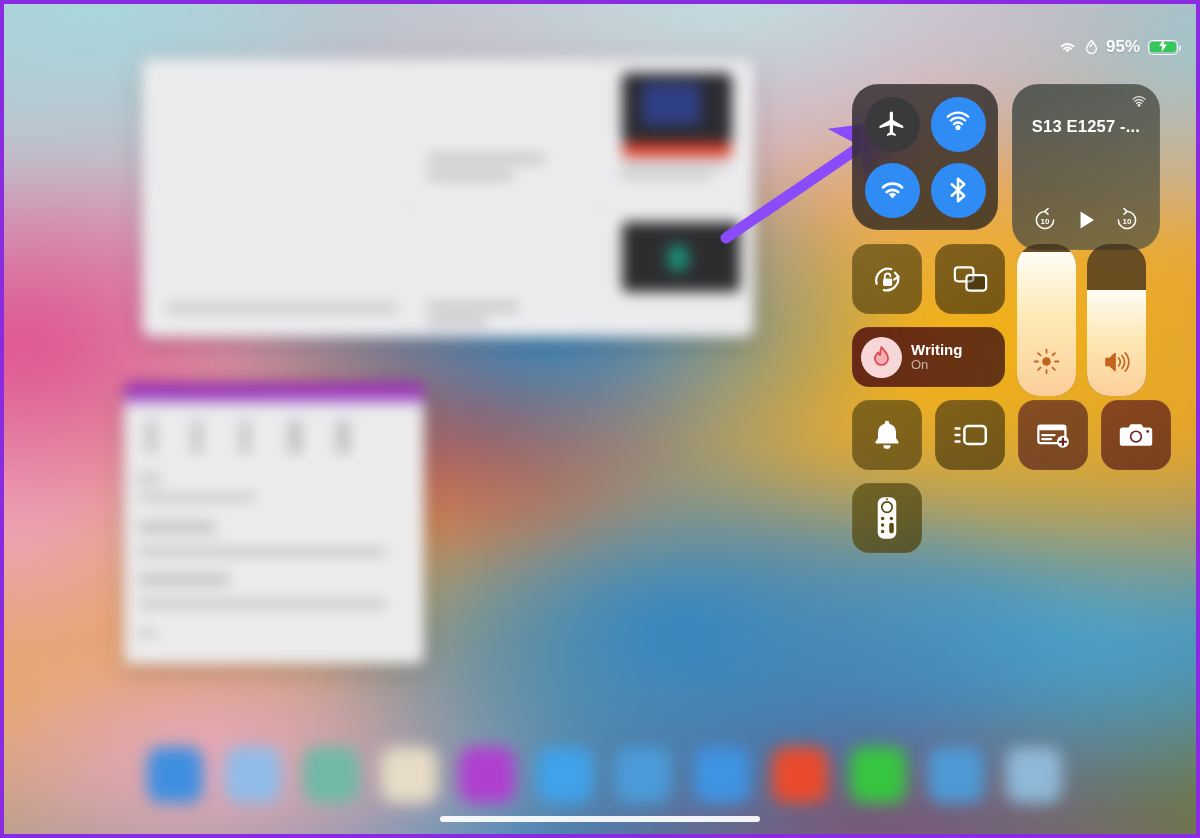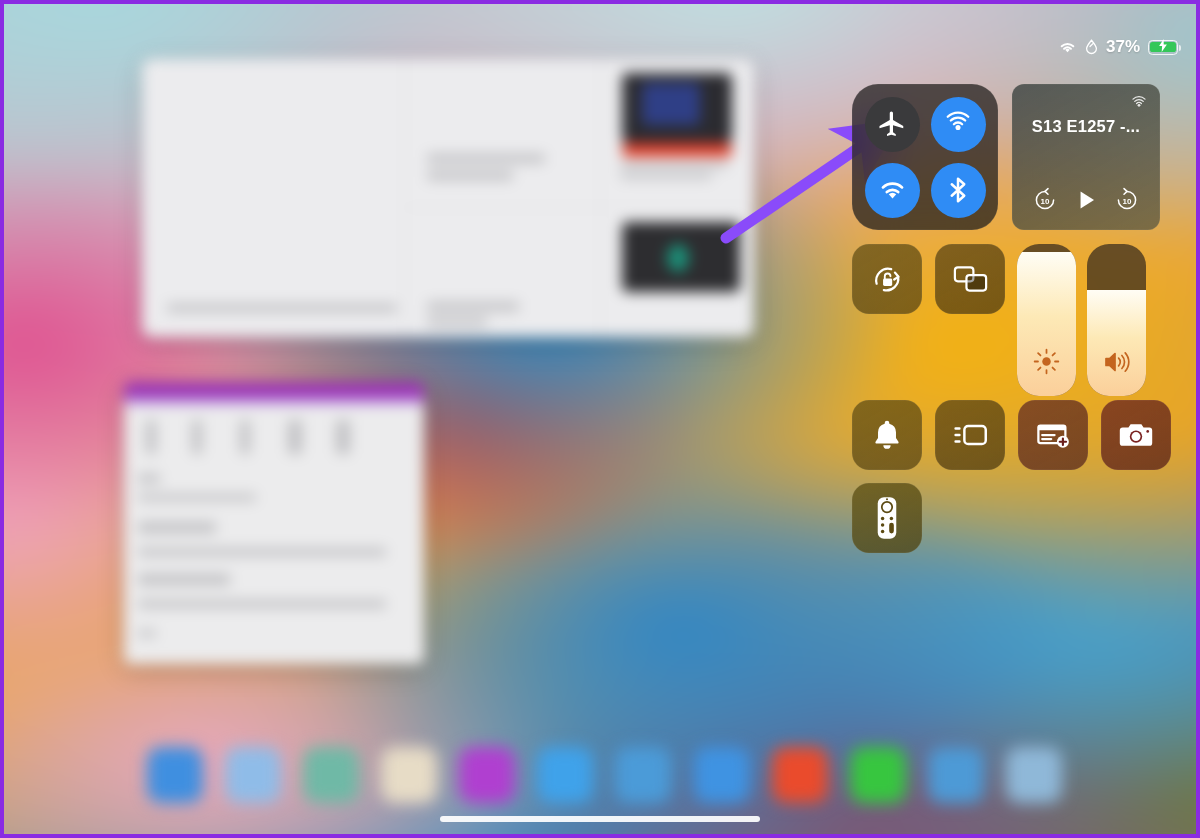--- a/index.html
+++ b/index.html
@@ -105,22 +105,22 @@
   }
   .conn-btn {
     width:55px; height:55px; border-radius:50%;
     display:flex; align-items:center; justify-content:center;
   }
   .conn-off { background:#3a3a3c; }
   .conn-on  { background:#2f8cf5; }
 
   
   #media {
-    left:160px; top:0; width:148px; height:146px;
-    border-radius:12px;
+    left:160px; top:0; width:148px; height:166px;
+    border-radius:26px;
     background:linear-gradient(150deg, rgba(58,66,64,.80), rgba(86,84,62,.72));
     display:block;
   }
   #media .airplay { position:absolute; right:11px; top:9px; opacity:.85; }
   #media .track {
     position:absolute; left:0; right:0; top:33px; text-align:center;
     color:#fff; font-size:16.5px; font-weight:600; letter-spacing:.2px;
     white-space:nowrap; overflow:hidden; padding:0 8px;
   }
   #media .transport {
@@ -246,21 +246,21 @@
         <path d="M3.9 6.2 A9 9 0 0 1 16.1 6.2" stroke="#fff" stroke-width="2.1" stroke-linecap="round"></path>
         <path d="M6.4 8.8 A5.6 5.6 0 0 1 13.6 8.8" stroke="#fff" stroke-width="2.1" stroke-linecap="round"></path>
       </svg>
     </span>
     <span style="display:flex">
       <svg width="13" height="16" viewBox="0 0 13 16" fill="none">
         <path d="M6.5 1.2 C3.4 5 1.6 7.2 1.6 9.6 a4.9 4.9 0 0 0 9.8 0 C11.4 7.2 9.6 5 6.5 1.2 Z" stroke="#fff" stroke-width="1.3" fill="none"></path>
         <path d="M5 7.5 L8.2 4.4" stroke="#fff" stroke-width="1.3" stroke-linecap="round"></path>
       </svg>
     </span>
-    <span>37%</span>
+    <span>95%</span>
     <span class="battery-shell">
       <span class="battery-fill" style="background: rgb(52, 199, 89);"></span>
       <span class="bolt">
         <svg width="9" height="13" viewBox="0 0 9 13">
             <path d="M5.2 0 L0.6 7 H3.6 L3.2 13 L8.4 5.6 H5.2 Z" fill="#fff"></path>
           </svg>
       </span>
     </span>
   </div>
 
@@ -346,20 +346,31 @@
       </svg>
     </div>
 
     <div class="cc-tile mini warm2" id="screen-mirror">
       <svg width="37" height="32" viewBox="0 0 32 26" fill="none" stroke="#fff" stroke-width="1.9" stroke-linejoin="round">
         <rect x="2.5" y="3" width="16" height="12" rx="2.6"></rect>
         <rect x="12.5" y="9.6" width="17" height="13.4" rx="2.6" fill="rgba(0,0,0,.35)"></rect>
       </svg>
     </div>
 
+    <div class="cc-tile" id="focus">
+      <span class="focus-badge">
+        <svg width="21" height="24" viewBox="0 0 20 24" fill="none" stroke="#e0444e" stroke-width="1.7" stroke-linejoin="round">
+          <path d="M10 2 C12.6 6 16.6 8.4 16.6 13.4 A6.6 6.6 0 0 1 3.4 13.4 C3.4 10.6 5.4 9 6.6 7.4 C7.2 9.6 8.6 10 8.6 10 C8.6 7 9 4 10 2 Z" fill="#f4aeb4"></path>
+        </svg>
+      </span>
+      <span class="focus-text">
+        <span class="focus-title">Writing</span>
+        <span class="focus-sub">On</span>
+      </span>
+    </div>
 
     <div class="slider" id="brightness-slider">
       <div class="slider-fill" style="height: 95%;"></div>
       <span class="slider-glyph">
         <svg width="27" height="27" viewBox="0 0 26 26" fill="none" stroke="#c4651f" stroke-width="1.7" stroke-linecap="round">
           <circle cx="13" cy="13" r="4.1" fill="#c4651f" stroke="none"></circle>
           <path d="M13 1.6v3.2M13 21.2v3.2M1.6 13h3.2M21.2 13h3.2M4.9 4.9l2.3 2.3M18.8 18.8l2.3 2.3M21.1 4.9l-2.3 2.3M7.2 18.8l-2.3 2.3"></path>
         </svg>
       </span>
     </div>

